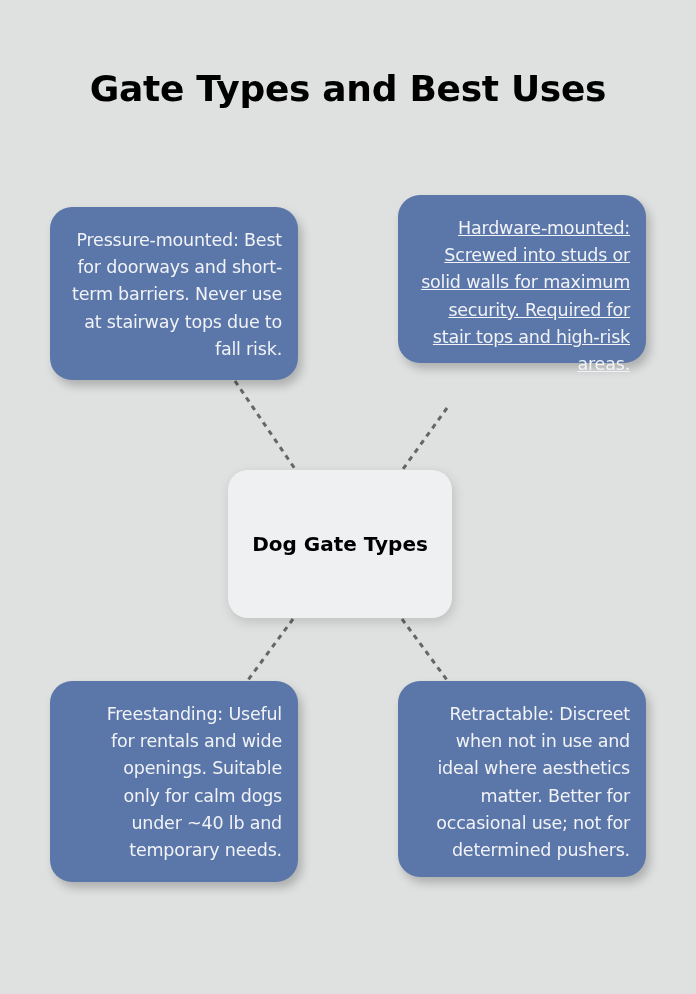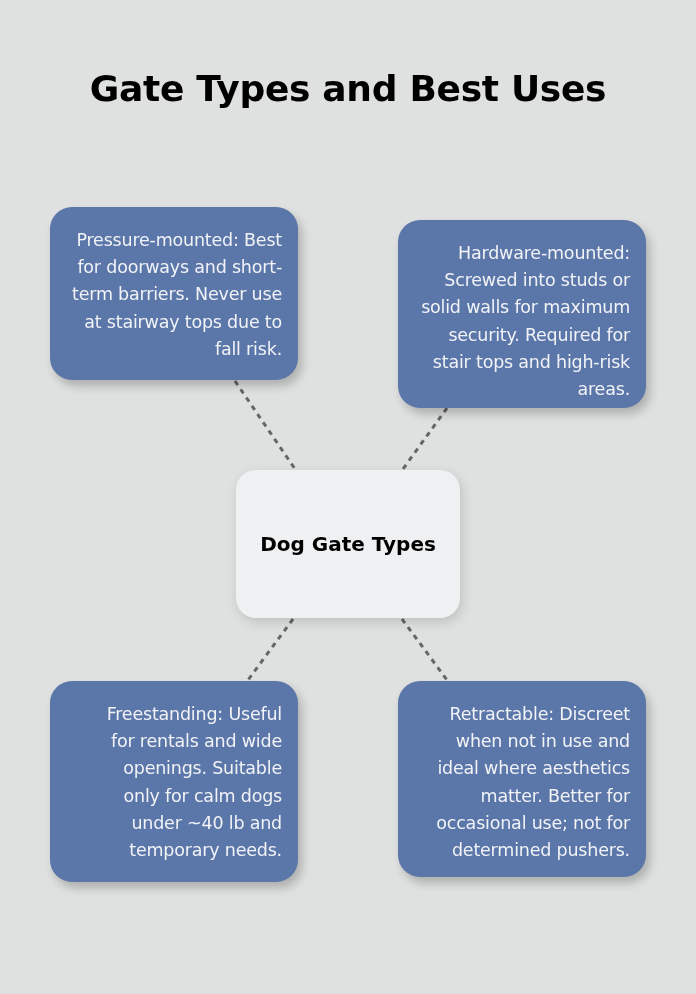--- a/index.html
+++ b/index.html
@@ -24,25 +24,25 @@
     border-radius: 22px;
     box-shadow: 4px 6px 10px rgba(0,0,0,0.22);
     box-sizing: border-box;
     padding: 20px 16px 0 18px;
     font-size: 17.5px;
     line-height: 27.2px;
     letter-spacing: -0.2px;
     text-align: right;
   }
   .n-tl { left: 50px; top: 207px; width: 248px; height: 173px; }
-  .n-tr { left: 398px; top: 220px; width: 248px; height: 188px; }
+  .n-tr { left: 398px; top: 195px; width: 248px; height: 168px; text-decoration: underline; }
   .n-bl { left: 50px; top: 681px; width: 248px; height: 201px; padding-left: 37px; }
   .n-br { left: 398px; top: 681px; width: 248px; height: 196px; }
   .center {
-    position: absolute; left: 236px; top: 470px; width: 224px; height: 148px;
+    position: absolute; left: 228px; top: 470px; width: 224px; height: 148px;
     background: #eff0f2;
     border-radius: 20px;
     box-shadow: 2px 4px 12px rgba(0,0,0,0.15);
     display: flex; align-items: center; justify-content: center;
     font-size: 20px; font-weight: bold; color: #000;
   }
 </style>
 </head>
 <body>
 

